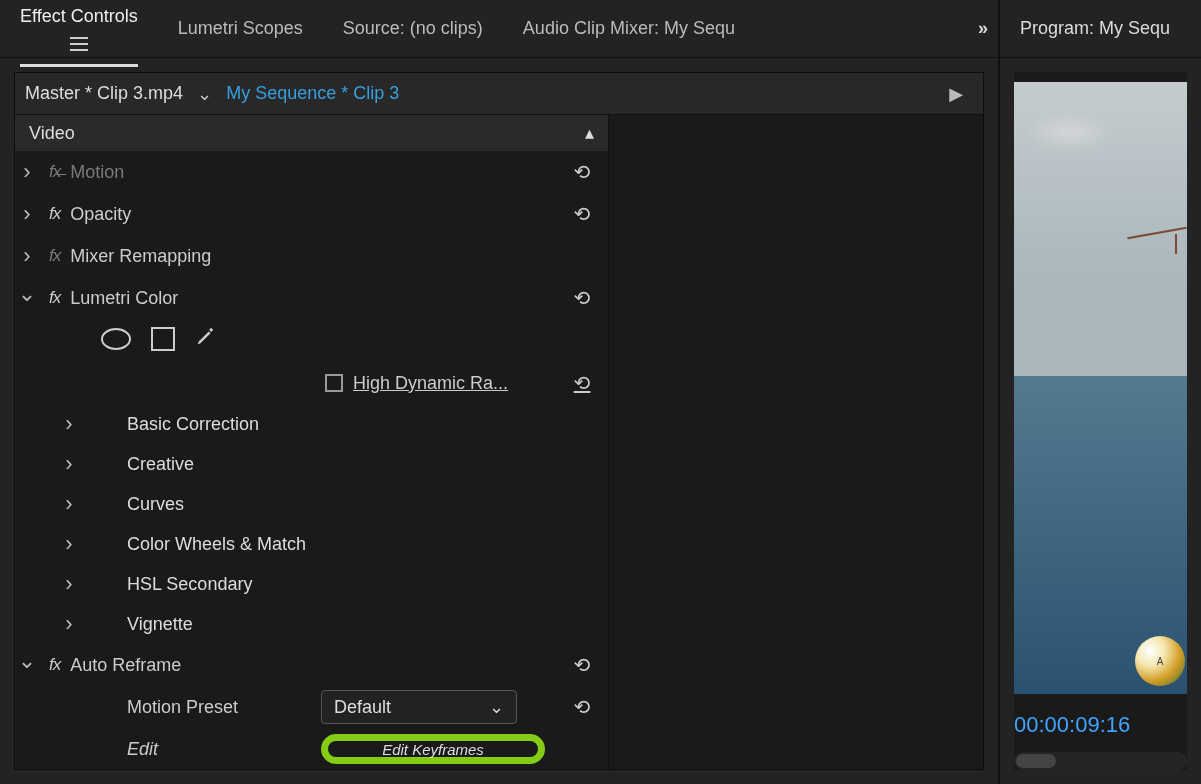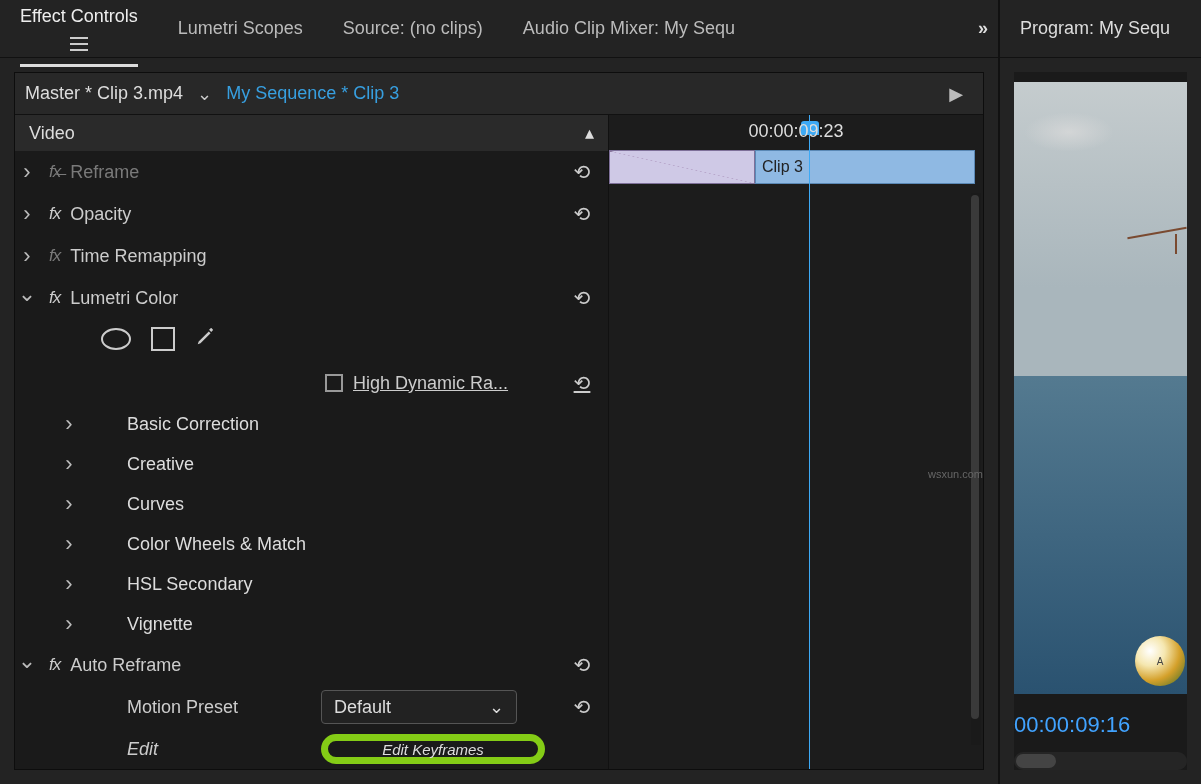--- a/index.html
+++ b/index.html
@@ -403,35 +403,35 @@
         <div class="props-col">
 
           <div class="section-head">
             <span>Video</span>
             <span class="up-arrow">▴</span>
           </div>
 
           <div class="prop-row">
             <span class="chev chev-right"></span>
             <span class="fx-icon dim">fx̶</span>
-            <span class="dim">Reframe</span>
+            <span class="dim">Motion</span>
             <span class="reset-icon">⟲</span>
           </div>
 
           <div class="prop-row">
             <span class="chev chev-right"></span>
             <span class="fx-icon">fx</span>
             <span>Opacity</span>
             <span class="reset-icon">⟲</span>
           </div>
 
           <div class="prop-row">
             <span class="chev chev-right"></span>
             <span class="fx-icon dim">fx</span>
-            <span>Time Remapping</span>
+            <span>Mixer Remapping</span>
           </div>
 
           <div class="prop-row">
             <span class="chev chev-down"></span>
             <span class="fx-icon">fx</span>
             <span>Lumetri Color</span>
             <span class="reset-icon">⟲</span>
           </div>
 
           <div class="shape-row">
@@ -494,37 +494,20 @@
 
           <div class="prop-row" style="padding-left:112px;font-style:italic;">
             <span style="width:184px;">Edit</span>
             <div class="edit-btn">
               <span>Edit Keyframes</span>
             </div>
           </div>
 
         </div>
 
-        <div class="keyframe-col">
-          <div class="playhead-head"></div>
-          <div class="timecode-top">
-            <span>00:00:09:23</span>
-          </div>
-          <div class="clip-track">
-            <div class="clip-a"></div>
-            <div class="clip-b">
-              <span>Clip 3</span>
-            </div>
-          </div>
-          <div class="playhead"></div>
-          <div class="kf-scrollbar">
-            <div class="kf-thumb"></div>
-          </div>
-          <div class="watermark">wsxun.com</div>
-        </div>
       </div>
     </div>
   </div>
 
   <div class="right-panel">
     <div class="right-tabs">
       <div class="tab">
         <span>Program: My Sequ</span>
       </div>
     </div>

